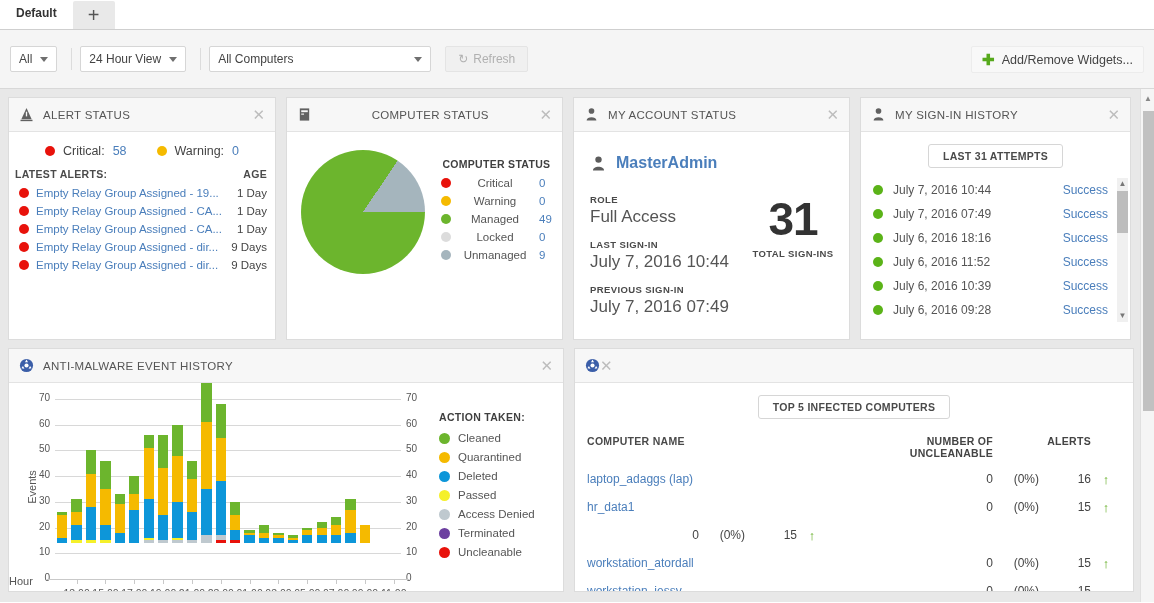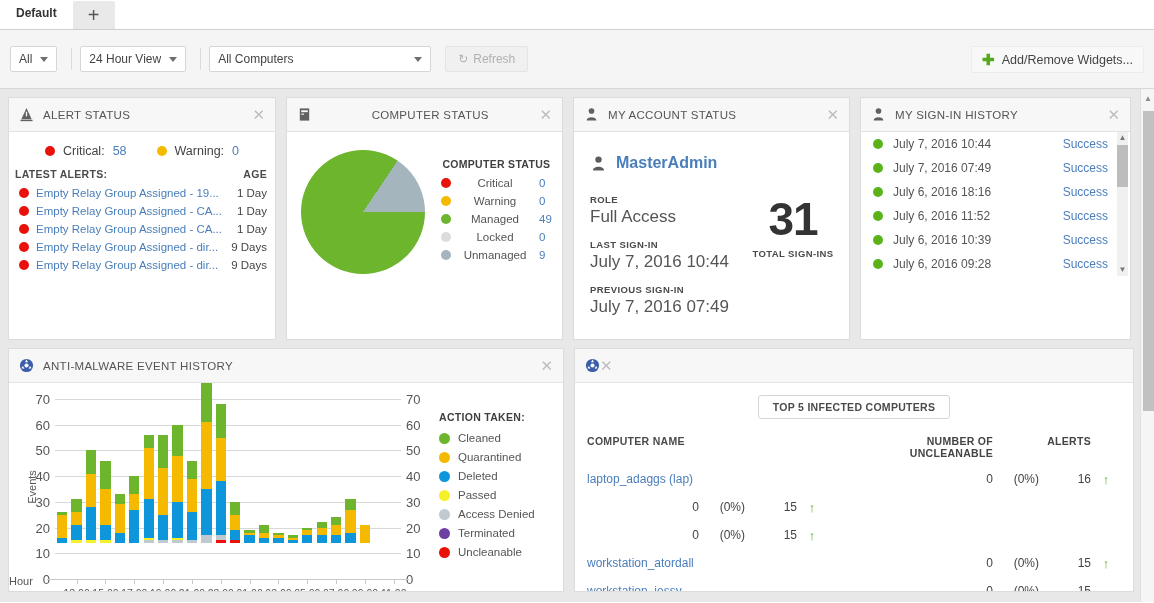--- a/index.html
+++ b/index.html
@@ -172,21 +172,21 @@
   .lg-title { font-size: 10.5px; font-weight: bold; color: #3f3f3f; letter-spacing: .3px; margin-bottom: 9px;}
   .lg-row { display: flex; align-items: center; gap: 8px; margin-bottom: 7px; font-size: 11.5px; color: #555;}
   .lg-row .dot { width: 11px; height: 11px; }
   .ylabel {
     position: absolute; left: 6px; top: 50%;
     transform: translateY(-50%) rotate(-90deg);
     font-size: 11px; color: #555;
   }
   .xlabel { position: absolute; bottom: 4px; left: 0; width: 100%; text-align: left; font-size: 11px; color: #555;}
   .gridline { position: absolute; height: 1px; background: #d8d8d8; }
-  .ytick { position: absolute; font-size: 13px; color: #555; }
+  .ytick { position: absolute; font-size: 10px; color: #555; }
   .xtick { position: absolute; font-size: 10.5px; color: #555; transform: translateX(-50%); }
   .bar { position: absolute; bottom: 0; display: flex; flex-direction: column-reverse; }
   .seg { width: 100%; }
   .axisline { position: absolute; background: #c9c9c9; }
   
   .w-amstatus { width: 560px; height: 244px; }
   .amtable { padding: 0 12px; }
   .amhead {
     display: flex; font-size: 10.5px; font-weight: bold; color: #4a4a4a;
     letter-spacing: .3px; padding: 6px 0 6px 0;
@@ -382,20 +382,23 @@
   <div class="widget w-signin">
     <div class="whead">
       <svg class="ico" viewBox="0 0 16 16">
         <circle cx="8" cy="4.3" r="3" fill="#616161"></circle>
         <path d="M2.8 14.5 C2.8 9.8 13.2 9.8 13.2 14.5 Z" fill="#616161"></path>
       </svg>
       <span class="wtitle">MY SIGN-IN HISTORY</span>
       <span class="wclose">✕</span>
     </div>
     <div class="wbody">
+      <div class="pillbar">
+        <div class="pill">LAST 31 ATTEMPTS</div>
+      </div>
       <div class="signin-scroll">
         <div class="signin-row">
           <span class="dot d" style="background:#5bb318"></span>
           <span class="date">July 7, 2016 10:44</span>
           <span class="status">Success</span>
         </div>
         <div class="signin-row">
           <span class="dot d" style="background:#5bb318"></span>
           <span class="date">July 7, 2016 07:49</span>
           <span class="status">Success</span>
@@ -674,20 +677,21 @@
           <span class="c-trend"></span>
         </div>
         <div class="amrow">
           <span class="c-name">laptop_adaggs (lap)</span>
           <span class="c-unclean">0</span>
           <span class="c-pct">(0%)</span>
           <span class="c-total">16</span>
           <span class="c-trend">↑</span>
         </div>
         <div class="amrow">
+          <span class="c-name">hr_data1</span>
           <span class="c-unclean">0</span>
           <span class="c-pct">(0%)</span>
           <span class="c-total">15</span>
           <span class="c-trend">↑</span>
         </div>
         <div class="amrow">
           <span class="c-unclean">0</span>
           <span class="c-pct">(0%)</span>
           <span class="c-total">15</span>
           <span class="c-trend">↑</span>

